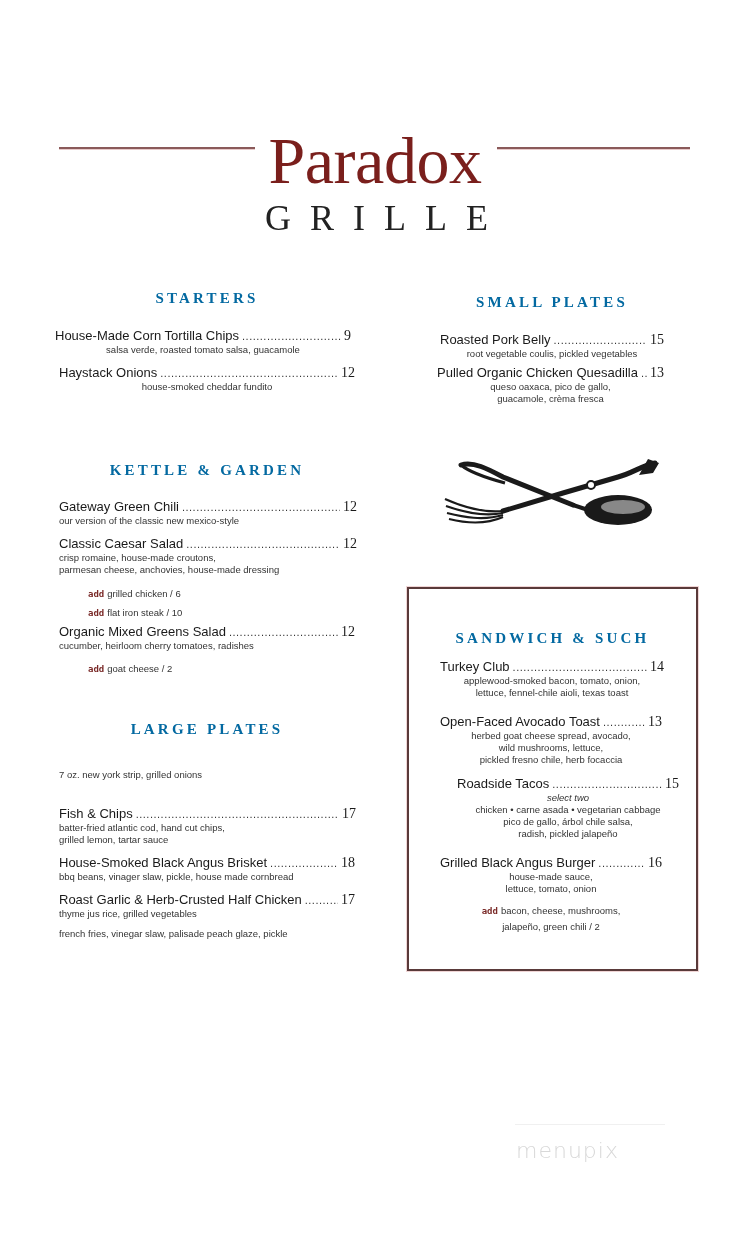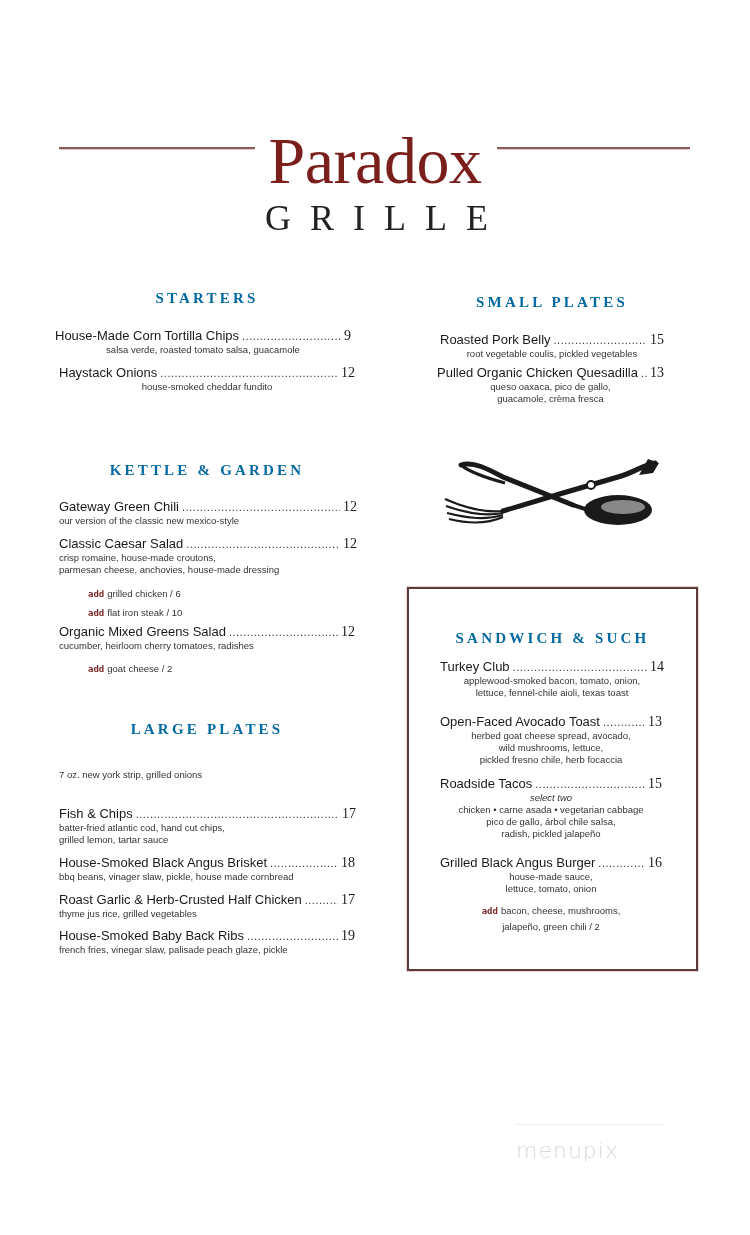--- a/index.html
+++ b/index.html
@@ -143,25 +143,20 @@
 </div>
 <div class="item" style="left:59px; width:296px; top:892px;">
   <div class="line">
       <span class="name">Roast Garlic &amp; Herb-Crusted Half Chicken</span>
       <span class="dots"></span>
       <span class="price">17</span>
     </div>
   <div class="desc">thyme jus rice, grilled vegetables</div>
 </div>
 <div class="item" style="left:59px; width:296px; top:928px;">
-  <div class="line">
-      <span class="name">House-Smoked Baby Back Ribs</span>
-      <span class="dots"></span>
-      <span class="price">19</span>
-    </div>
   <div class="desc">french fries, vinegar slaw, palisade peach glaze, pickle</div>
 </div>
 
 <svg class="cutlery" viewBox="0 0 222 80">
 
   <path d="M18 10 C 30 6, 45 14, 60 22 L 130 50" stroke="#1a1a1a" stroke-width="5" fill="none" stroke-linecap="round"></path>
   <path d="M18 10 C 25 16, 40 22, 62 28" stroke="#1a1a1a" stroke-width="3" fill="none"></path>
 
   <path d="M212 8 C 200 10, 190 18, 175 22 L 120 38 C 100 44, 80 50, 60 56" stroke="#1a1a1a" stroke-width="5" fill="none" stroke-linecap="round"></path>
   <path d="M205 4 L 216 8 L 210 18 L 196 20 Z" fill="#1a1a1a"></path>
@@ -192,21 +187,21 @@
 <div class="item" style="left:440px; width:222px; top:714px;">
   <div class="line">
       <span class="name">Open-Faced Avocado Toast</span>
       <span class="dots"></span>
       <span class="price">13</span>
     </div>
   <div class="desc center">herbed goat cheese spread, avocado,</div>
   <div class="desc center">wild mushrooms, lettuce,</div>
   <div class="desc center">pickled fresno chile, herb focaccia</div>
 </div>
-<div class="item" style="left:440px; width:222px; top:776px;">
+<div class="item" style="left:457px; width:222px; top:776px;">
   <div class="line">
       <span class="name">Roadside Tacos</span>
       <span class="dots"></span>
       <span class="price">15</span>
     </div>
   <div class="desc center italic">select two</div>
   <div class="desc center">chicken • carne asada • vegetarian cabbage</div>
   <div class="desc center">pico de gallo, árbol chile salsa,</div>
   <div class="desc center">radish, pickled jalapeño</div>
 </div>

